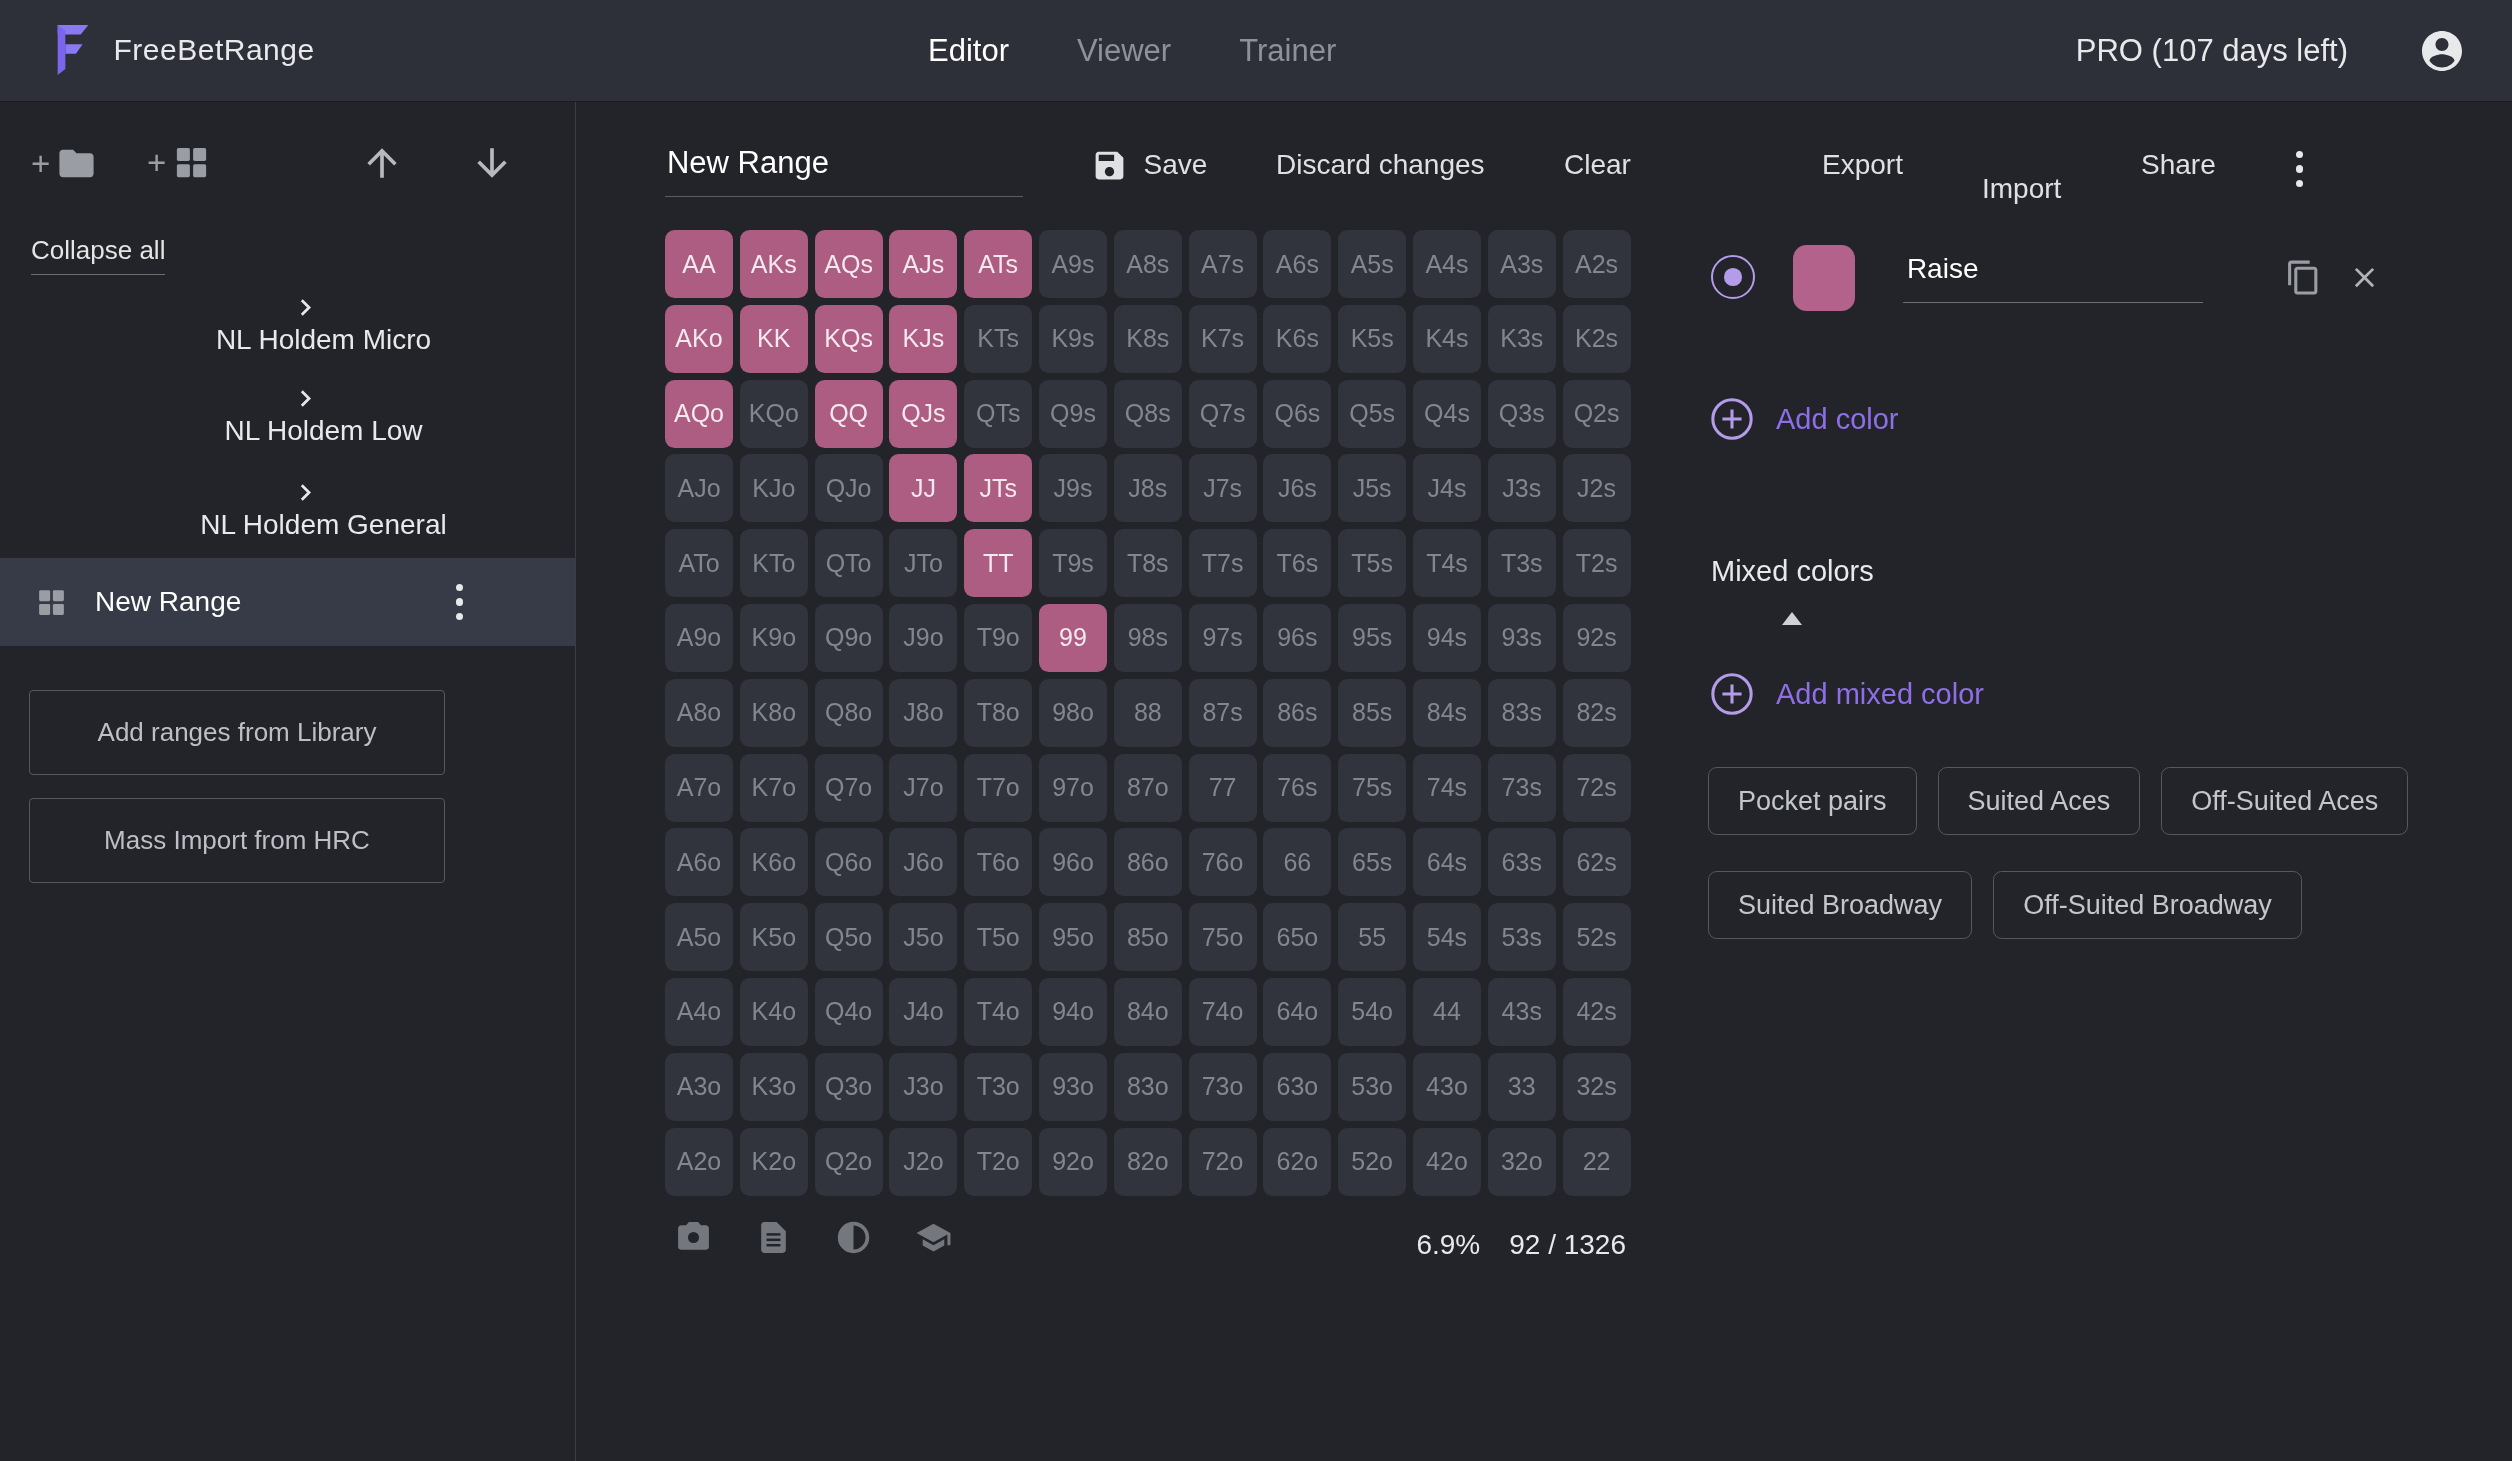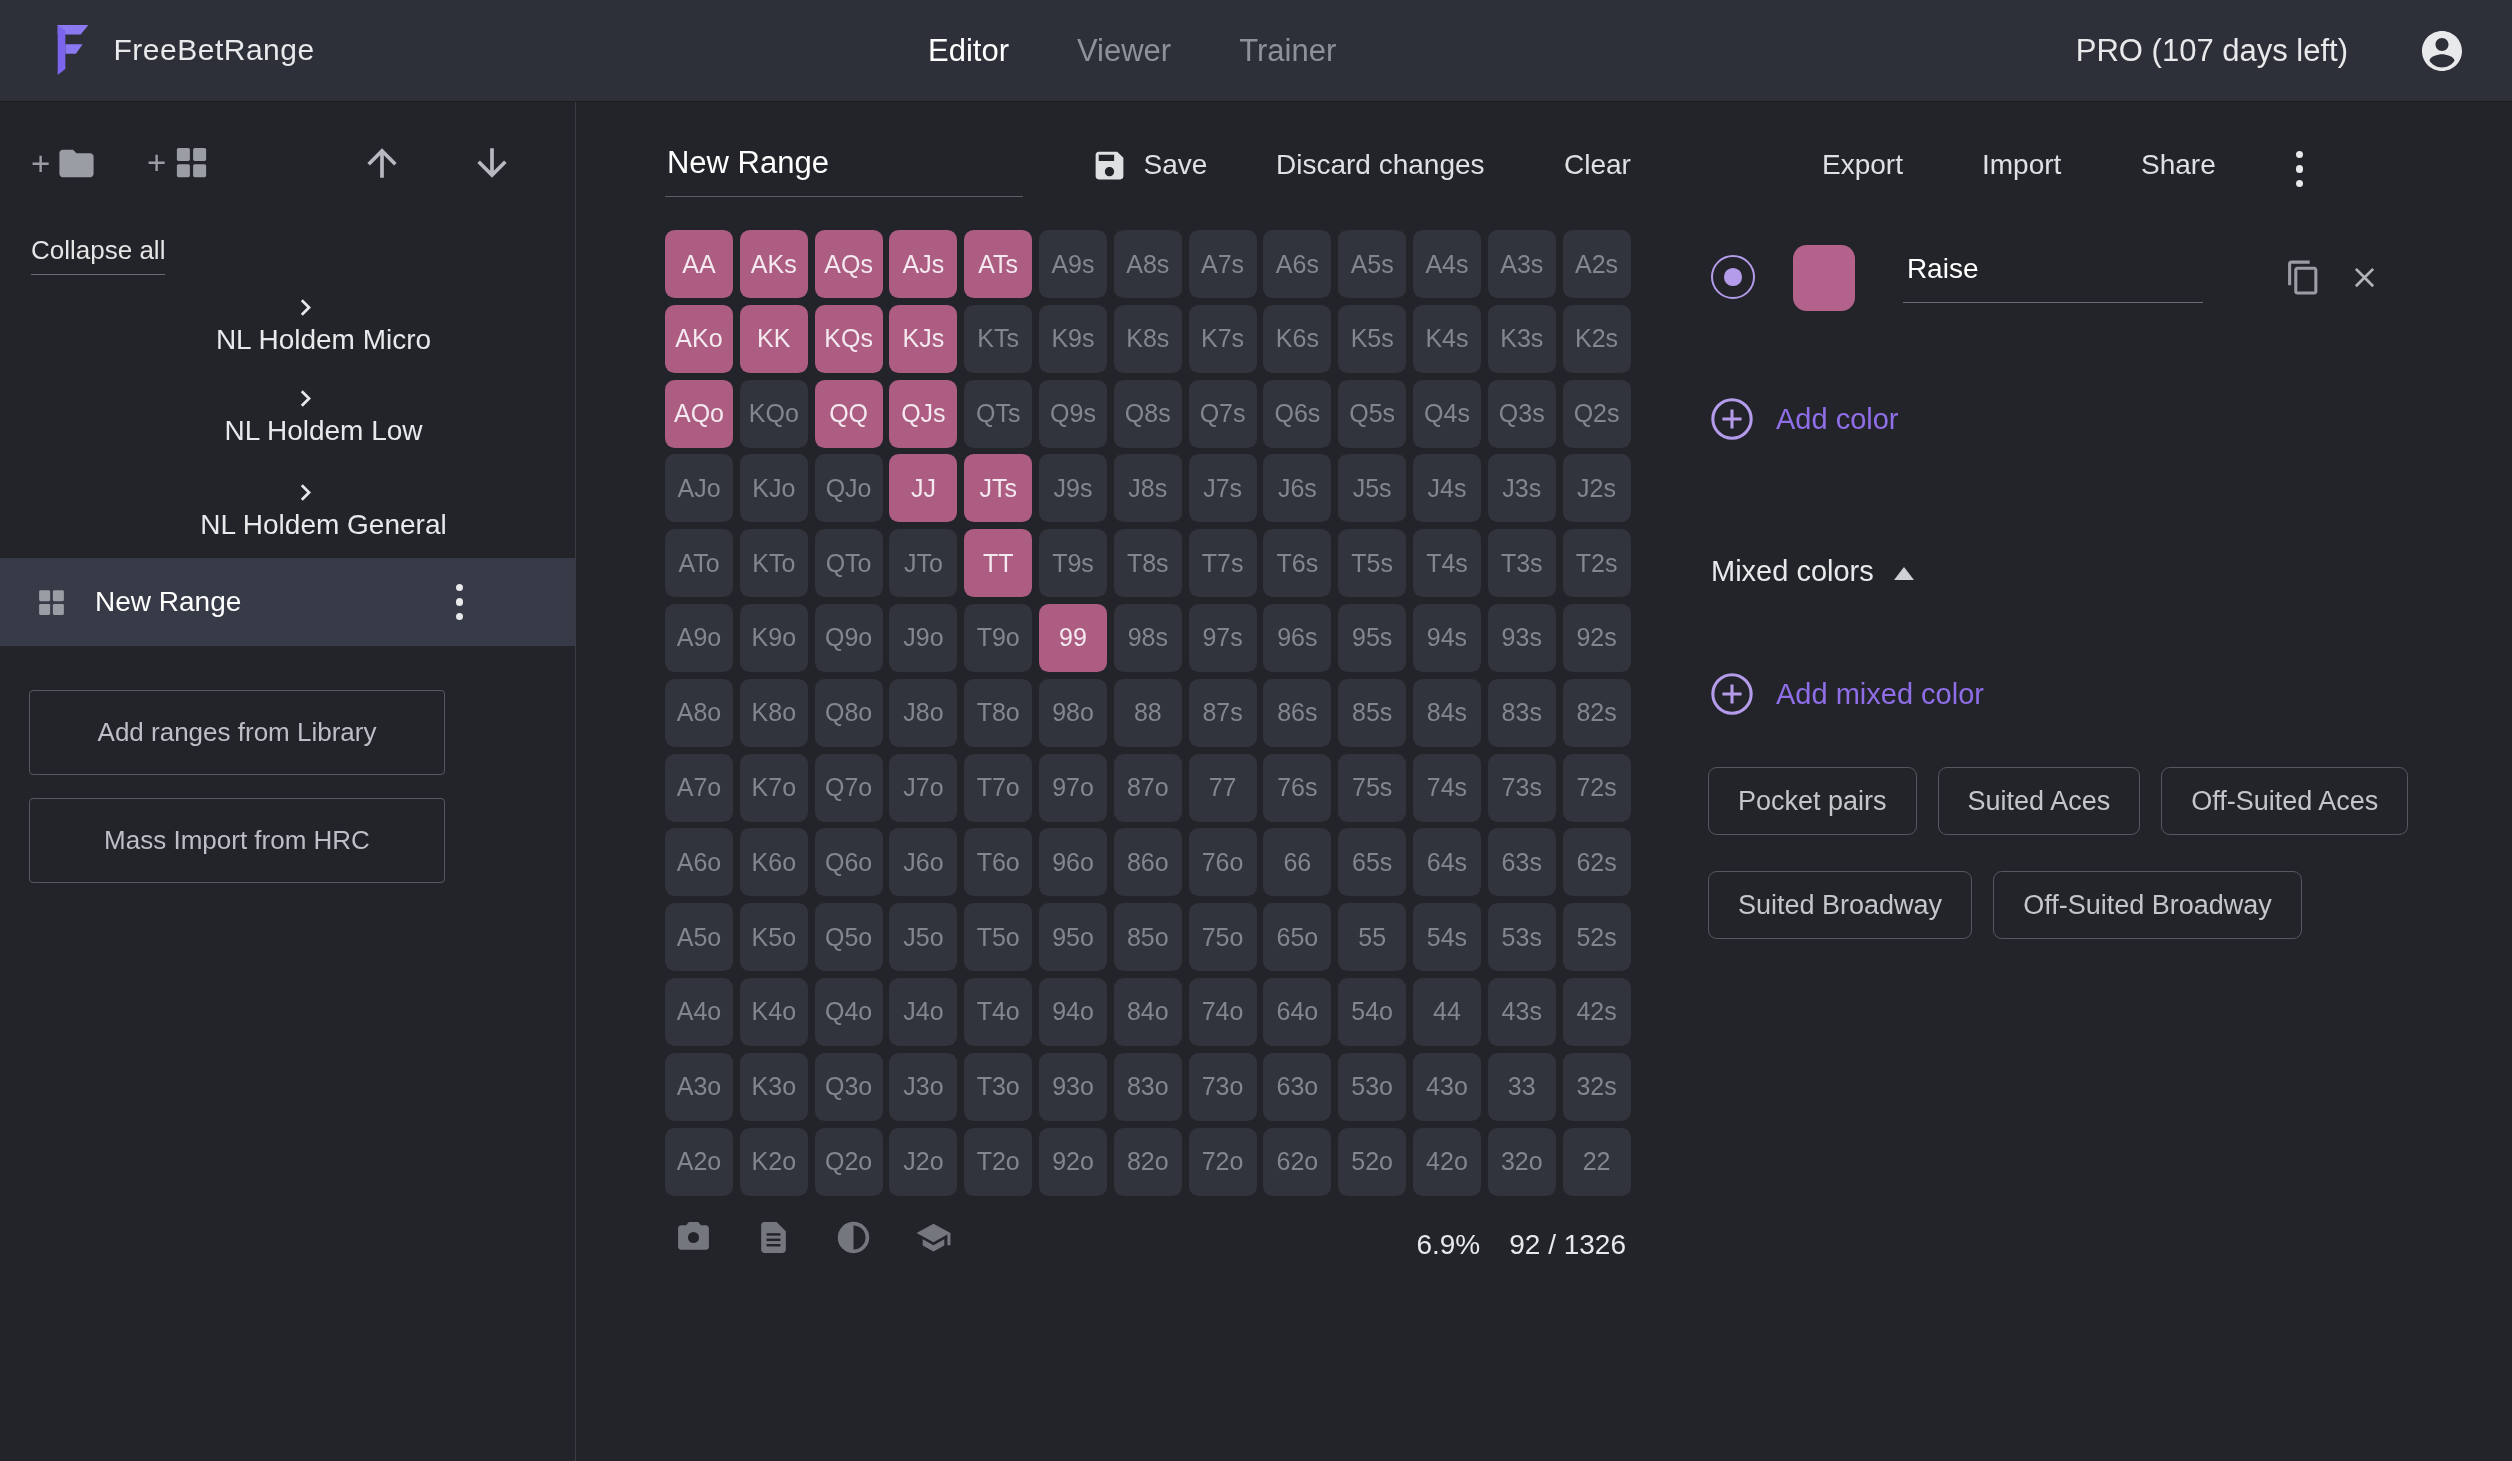--- a/index.html
+++ b/index.html
@@ -54,21 +54,21 @@
 
   
   .rpanel{position:absolute; left:1687px; top:102px; right:0; bottom:0;}
   .radio{position:absolute; left:24px; top:153px; width:44px; height:44px; border:2.9px solid var(--radio); border-radius:50%; display:flex; align-items:center; justify-content:center; cursor:pointer;}
   .radio i{width:17.4px; height:17.4px; border-radius:50%; background:var(--radio); display:block;}
   .swatch{position:absolute; left:106px; top:143px; width:62px; height:66px; border-radius:13.5px; cursor:pointer;}
   .color-name{position:absolute; left:216px; top:147px; width:300px; background:transparent; border:none; border-bottom:1.9px solid #6b6e74; color:#ffffff; font-size:28px; font-family:inherit; padding:3.9px 3.9px 17.4px 3.9px; outline:none;}
   .icon-btn{position:absolute; cursor:pointer; background:none; border:none; padding:0;}
   .add-row{position:absolute; left:22px; display:flex; align-items:center; gap:21px; cursor:pointer;}
   .add-row .txt{font-size:29px; color:var(--accent);}
-  .mixed-hdr{position:absolute; left:24px; top:453px; display:flex; align-items:center; gap:20px; cursor:pointer;}
+  .mixed-hdr{position:absolute; left:24px; top:453px; display:flex; align-items:center; gap:20px; cursor:pointer;flex-direction:column;}
   .mixed-hdr .txt{font-size:29px; color:var(--text-primary);}
   .tri{width:0; height:0; border-left:10.6px solid transparent; border-right:10.6px solid transparent; border-bottom:13.5px solid #cfd1d5; margin-top:3.9px;}
   .presets{position:absolute; left:21px; top:665px; width:735px; display:flex; flex-wrap:wrap; gap:36px 21px;}
   .preset{height:68px; padding:0 29px; border:1.9px solid var(--outline); border-radius:8.7px; background:transparent; color:#c3c6cb; font-size:27px; font-family:inherit; cursor:pointer; white-space:nowrap;}
 </style>
 </head>
 <body>
 
 <div class="topbar">
   <div class="brand">
@@ -168,21 +168,21 @@
     <input class="name-input" value="New Range" style="">
     <button class="hbtn" style="left:513px;">
       <svg width="37" height="37" viewBox="0 0 24 24" fill="#dfe0e2">
         <path d="M17 3H5c-1.11 0-2 .9-2 2v14c0 1.1.89 2 2 2h14c1.1 0 2-.9 2-2V7l-4-4zm-5 16c-1.66 0-3-1.34-3-3s1.34-3 3-3 3 1.34 3 3-1.34 3-3 3zm3-10H5V5h10v4z"></path>
       </svg>
       <span>Save</span>
     </button>
     <button class="hbtn" style="left:698px;">Discard changes</button>
     <button class="hbtn" style="left:986px;">Clear</button>
     <button class="hbtn" style="left:1244px;">Export</button>
-    <button class="hbtn" style="left:1404px;">Import</button>
+    <button class="hbtn" style="left:1404px;margin-top:24px;">Import</button>
     <button class="hbtn" style="left:1563px;">Share</button>
     <span class="kebab" style="right:203px; top:43px; position:absolute;">
         <i></i>
         <i></i>
         <i></i>
       </span>
   </div>
 
   <div class="grid">
       <div class="cell sel">AA</div>

